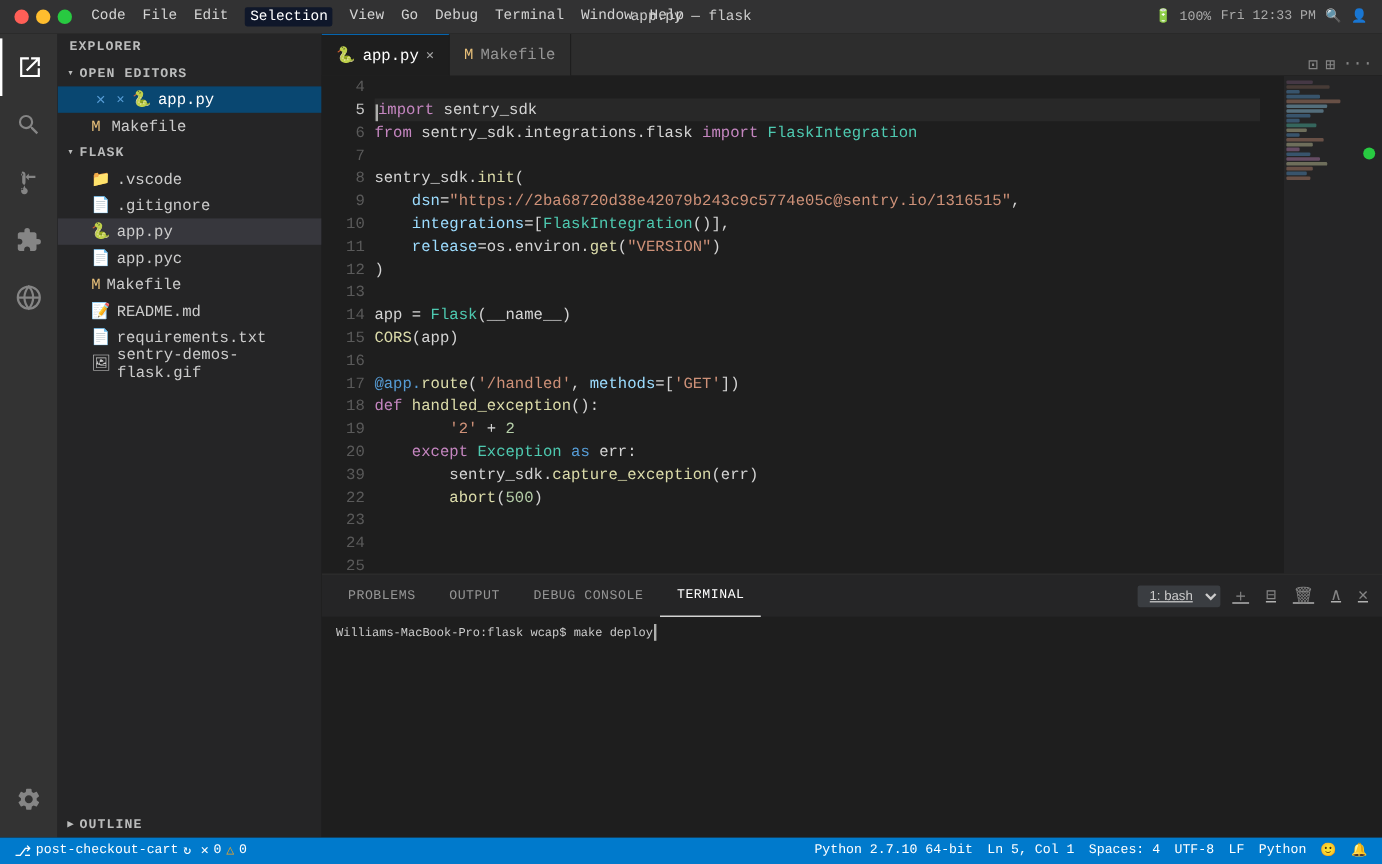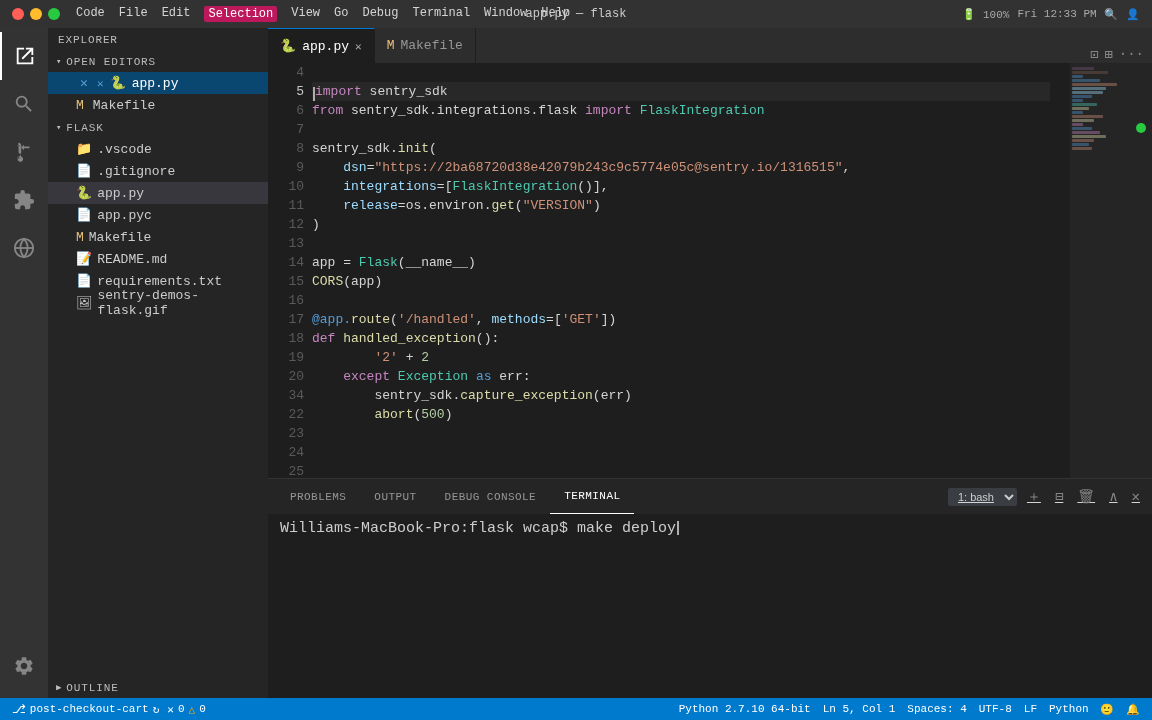--- a/index.html
+++ b/index.html
@@ -55,21 +55,21 @@
     }
     .title-bar-right {
       margin-left: auto;
       display: flex;
       align-items: center;
       gap: 8px;
       font-size: 11px;
       color: #aaa;
     }
     .menu-highlight {
-      background: #be185d;
+      background: #0f172a;
       color: white;
       padding: 1px 4px;
       border-radius: 2px;
       text-align: center;
     }
 
     
     #main {
       display: flex;
       flex: 1;
@@ -109,21 +109,21 @@
       background: #252526;
       flex-shrink: 0;
       overflow-y: auto;
       display: flex;
       flex-direction: column;
       font-size: 13px;
     }
     .sidebar-section-title {
       padding: 6px 10px 4px 10px;
       font-size: 11px;
-      font-weight: normal;
+      font-weight: bold;
       color: #bbbcbc;
       letter-spacing: 0.08em;
       text-transform: uppercase;
       display: flex;
       align-items: flex-start;
       gap: 4px;
     }
     .sidebar-section-title .chevron { font-size: 9px; }
     .file-item {
       display: flex;
@@ -298,21 +298,21 @@
     }
     .panel-icon-btn {
       color: #858585;
       cursor: pointer;
       font-size: 14px;
       padding: 2px 4px;
     }
     #terminal-content {
       flex: 1;
       padding: 6px 12px;
-      font-size: 15px;
+      font-size: 10px;
       color: #cccccc;
       overflow: hidden;
     }
     .terminal-prompt { color: #cccccc; }
 
     
     #status-bar {
       height: 22px;
       background: #007acc;
       display: flex;
@@ -540,21 +540,21 @@
             <span class="ln">11</span>
             <span class="ln">12</span>
             <span class="ln">13</span>
             <span class="ln">14</span>
             <span class="ln">15</span>
             <span class="ln">16</span>
             <span class="ln">17</span>
             <span class="ln">18</span>
             <span class="ln">19</span>
             <span class="ln">20</span>
-            <span class="ln">34</span>
+            <span class="ln">39</span>
             <span class="ln">22</span>
             <span class="ln">23</span>
             <span class="ln">24</span>
             <span class="ln">25</span>
 
           </div>
 
           <div class="code-lines">
 
             <div class="code-line">&nbsp;</div>

